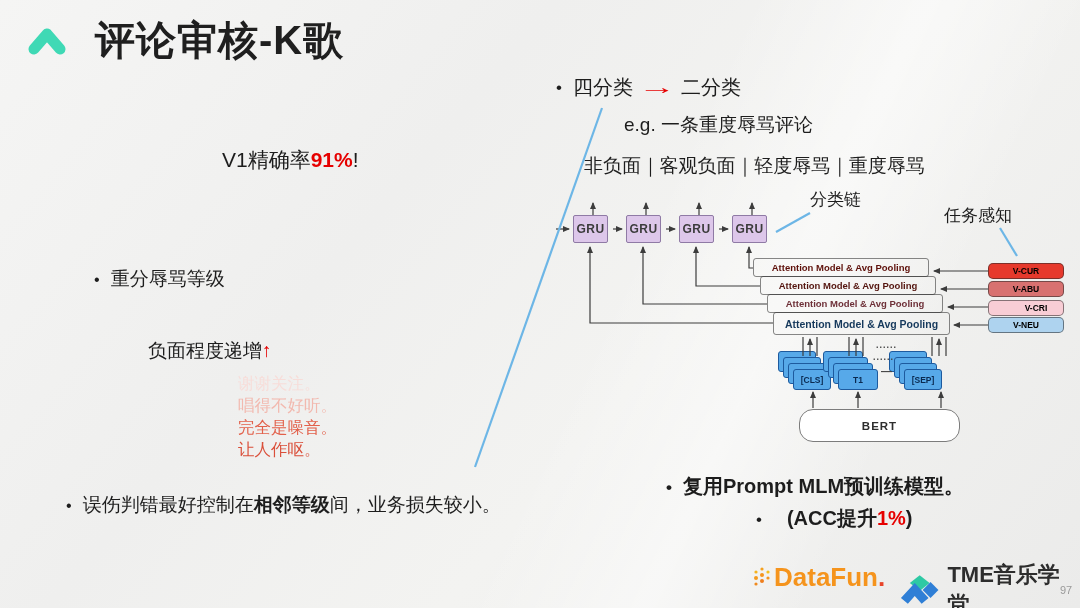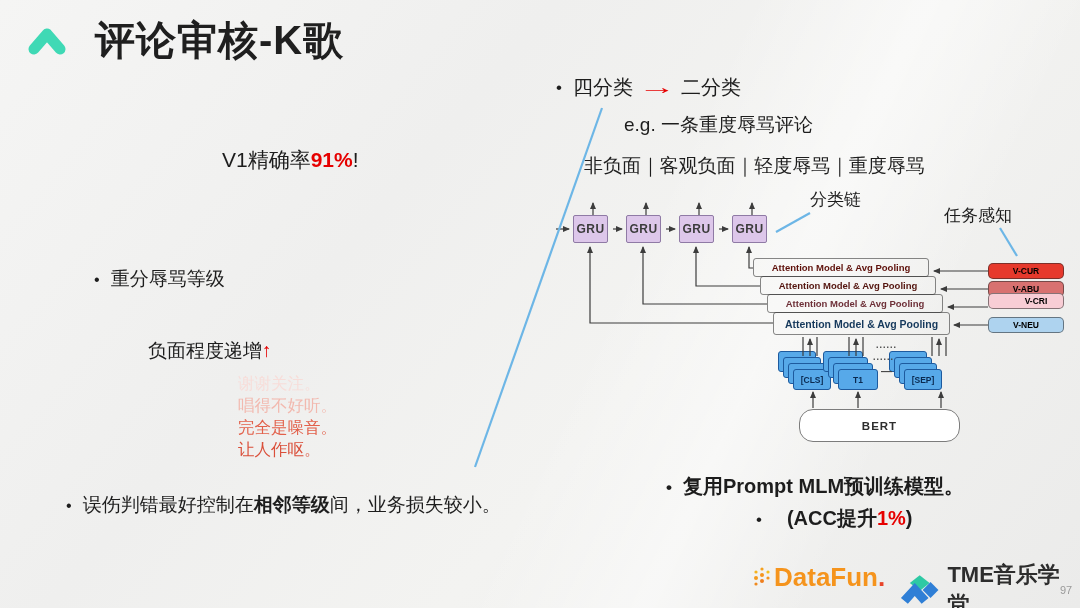--- a/index.html
+++ b/index.html
@@ -125,21 +125,21 @@
   </div>
   <div class="box att" style="left:767px; top:294px; z-index:4;">
     <span style="color: rgb(110, 48, 56);">Attention Model &amp; Avg Pooling</span>
   </div>
   <div class="box att" style="left:773px; top:312px; width:177px; height:23px; z-index:5; font-size:10.5px;">
     <span style="color: rgb(22, 57, 92);">Attention Model &amp; Avg Pooling</span>
   </div>
 
   <div class="box vbox" style="top: 263px; background-color: rgb(230, 57, 44);">V-CUR</div>
   <div class="box vbox" style="top: 281px; background-color: rgb(216, 113, 112);">V-ABU</div>
-  <div class="box vbox" style="top: 293px; background-color: rgb(248, 205, 213); padding-left: 20px;">V-CRI</div>
+  <div class="box vbox" style="top: 300px; background-color: rgb(248, 205, 213); padding-left: 20px;">V-CRI</div>
   <div class="box vbox" style="top: 317px; background-color: rgb(174, 211, 239);">V-NEU</div>
 
   <div class="tok-wrap" style="left:778px; top:351px; width:51px; height:37px;">
     <div class="tok" style="left:0; top:0;"></div>
     <div class="tok" style="left:5px; top:6px;"></div>
     <div class="tok" style="left:10px; top:12px;"></div>
     <div class="tok" style="left:15px; top:18px;">[CLS]</div>
   </div>
   <div class="tok-wrap" style="left:823px; top:351px; width:53px; height:37px;">
     <div class="tok" style="left:0; top:0; width:38px;"></div>

